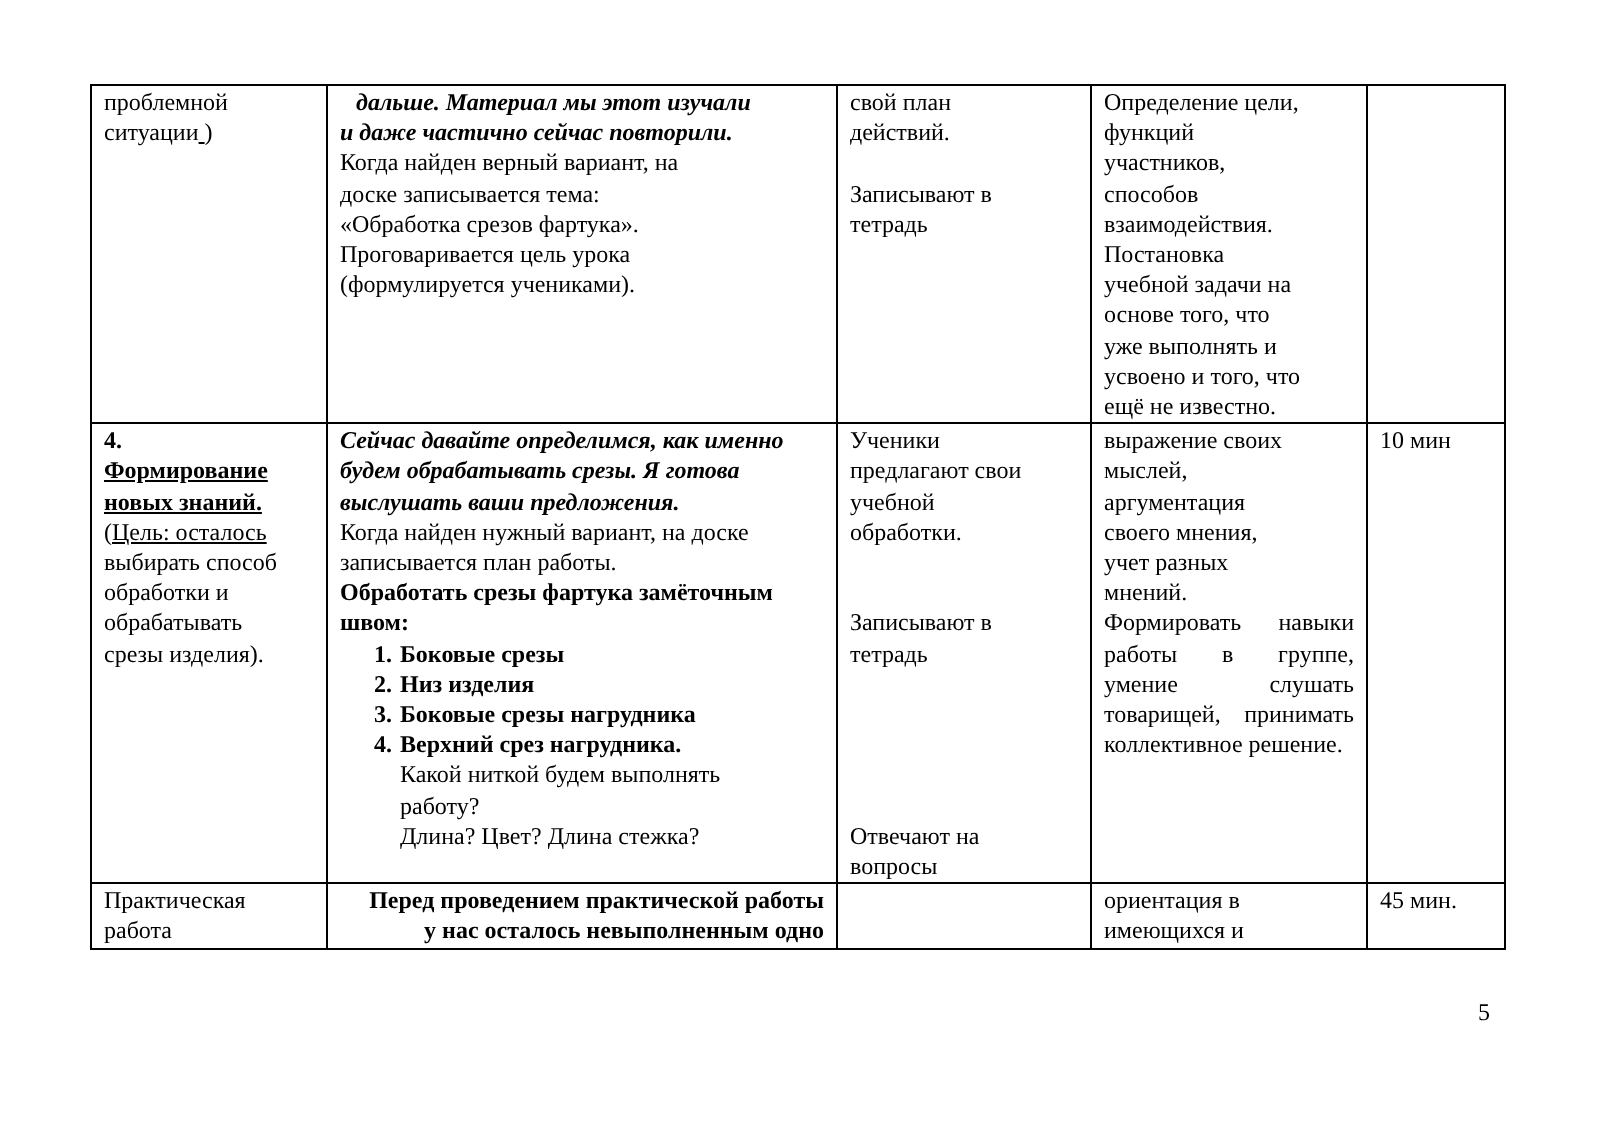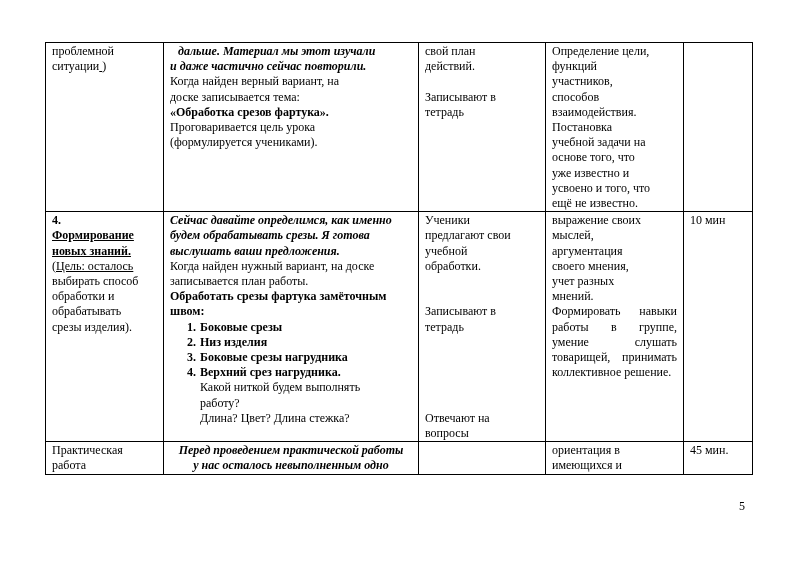--- a/index.html
+++ b/index.html
@@ -45,30 +45,30 @@
         <col style="width: 69px;">
       </colgroup>
     <tbody>
         <tr style="height: 168px;">
           <td>
             <div class="para"><span>проблемной</span><br><span>ситуации</span><span style="text-decoration: underline;">&nbsp;</span><span>)</span></div>
           </td>
           <td>
             <div class="para" style="text-indent: 8px; font-weight: bold; font-style: italic;"><span>дальше. Материал мы этот изучали</span><br><span>и даже частично сейчас повторили.</span></div>
             <div class="para"><span>Когда найден верный вариант, на</span><br><span>доске записывается тема:</span></div>
-            <div class="para" style="font-weight: bold;"><span>«Обработка срезов фартука».</span></div>
+            <div class="para" style="font-weight: normal;"><span>«Обработка срезов фартука».</span></div>
             <div class="para"><span>Проговаривается цель урока</span><br><span>(формулируется учениками).</span></div>
           </td>
           <td>
             <div class="para"><span>свой план</span><br><span>действий.</span></div>
             <div class="para">&nbsp;</div>
             <div class="para"><span>Записывают в</span><br><span>тетрадь</span></div>
           </td>
           <td>
-            <div class="para"><span>Определение цели,</span><br><span>функций</span><br><span>участников,</span><br><span>способов</span><br><span>взаимодействия.</span><br><span>Постановка</span><br><span>учебной задачи на</span><br><span>основе того, что</span><br><span>уже известно и</span><br><span>усвоено и того, что</span><br><span>ещё не известно.</span></div>
+            <div class="para"><span>Определение цели,</span><br><span>функций</span><br><span>участников,</span><br><span>способов</span><br><span>взаимодействия.</span><br><span>Постановка</span><br><span>учебной задачи на</span><br><span>основе того, что</span><br><span>уже выполнять и</span><br><span>усвоено и того, что</span><br><span>ещё не известно.</span></div>
           </td>
           <td></td>
         </tr>
         <tr style="height: 230px;">
           <td>
             <div class="para" style="font-weight: bold;"><span>4.</span></div>
             <div class="para" style="font-weight: bold; text-decoration: underline;"><span>Формирование</span><br><span>новых знаний.</span></div>
             <div class="para"><span>(</span><span style="text-decoration: underline;">Цель: осталось</span><br><span>выбирать способ</span><br><span>обработки и</span><br><span>обрабатывать</span><br><span>срезы изделия).</span></div>
           </td>
           <td>
@@ -100,21 +100,21 @@
           </td>
           <td>
             <div class="para"><span>10 мин</span></div>
           </td>
         </tr>
         <tr style="height: 27px;">
           <td>
             <div class="para"><span>Практическая</span><br><span>работа</span></div>
           </td>
           <td>
-            <div class="para" style="text-align: center; font-weight: bold; font-style: italic;"><span>Перед проведением практической работы</span><br><span>у нас осталось невыполненным одно</span></div>
+            <div class="para" style="text-align: right; font-weight: bold; "><span>Перед проведением практической работы</span><br><span>у нас осталось невыполненным одно</span></div>
           </td>
           <td></td>
           <td>
             <div class="para"><span>ориентация в</span><br><span>имеющихся и</span></div>
           </td>
           <td>
             <div class="para"><span>45 мин.</span></div>
           </td>
         </tr>
       </tbody>

